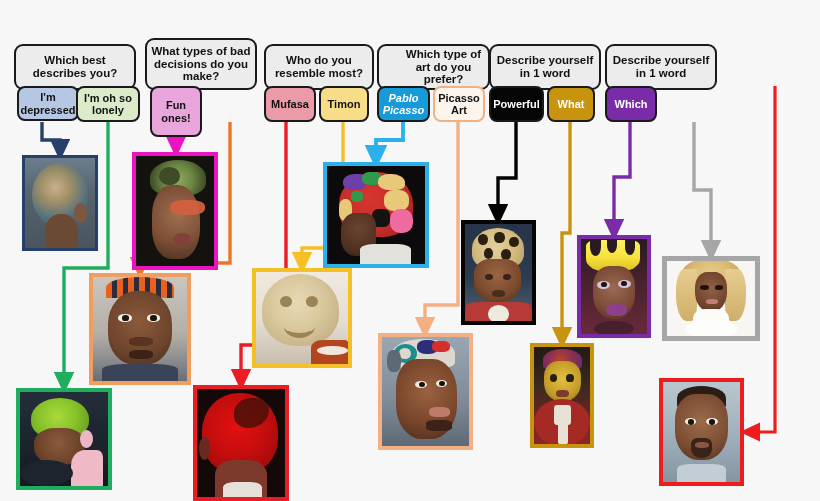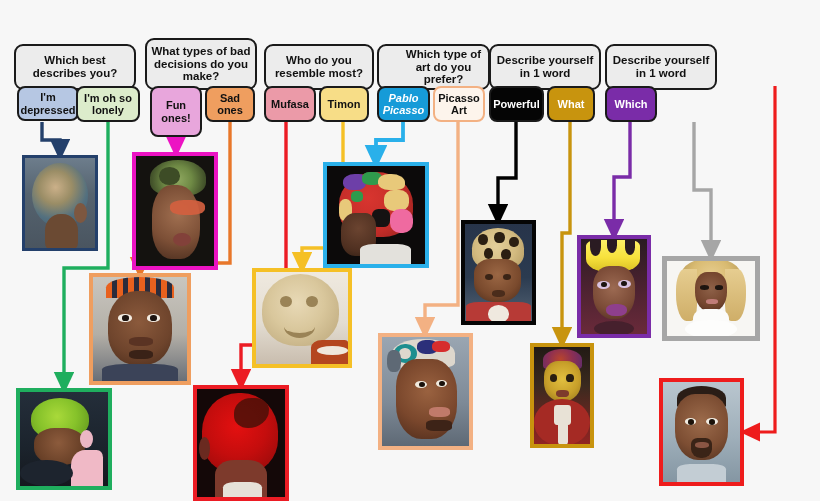--- a/index.html
+++ b/index.html
@@ -166,23 +166,20 @@
 
   <div class="abox" style="left:11px;top:86px;width:62px;height:35px;background:#b6c7e3;color:#111;font-size:11px;margin-left:6px;">
     <span>I'm depressed</span>
   </div>
   <div class="abox" style="left:76px;top:86px;width:64px;height:36px;background:#dceccb;color:#111;font-size:11px;">
     <span>I'm oh so lonely</span>
   </div>
 
   <div class="abox" style="left:150px;top:86px;width:52px;height:51px;background:#e8a6dc;color:#111;font-size:11px;">
     <span>Fun ones!</span>
-  </div>
-  <div class="abox" style="left:205px;top:86px;width:50px;height:36px;background:#ef9e5f;color:#111;font-size:11px;">
-    <span>Sad ones</span>
   </div>
 
   <div class="abox" style="left:264px;top:86px;width:52px;height:36px;background:#eb9aa8;color:#111;font-size:11px;">
     <span>Mufasa</span>
   </div>
   <div class="abox" style="left:319px;top:86px;width:50px;height:36px;background:#f7dd87;color:#111;font-size:11px;">
     <span>Timon</span>
   </div>
 
   <div class="abox" style="left:377px;top:86px;width:53px;height:36px;background:#169bd8;color:#fff;font-size:11px;font-style:italic;">

